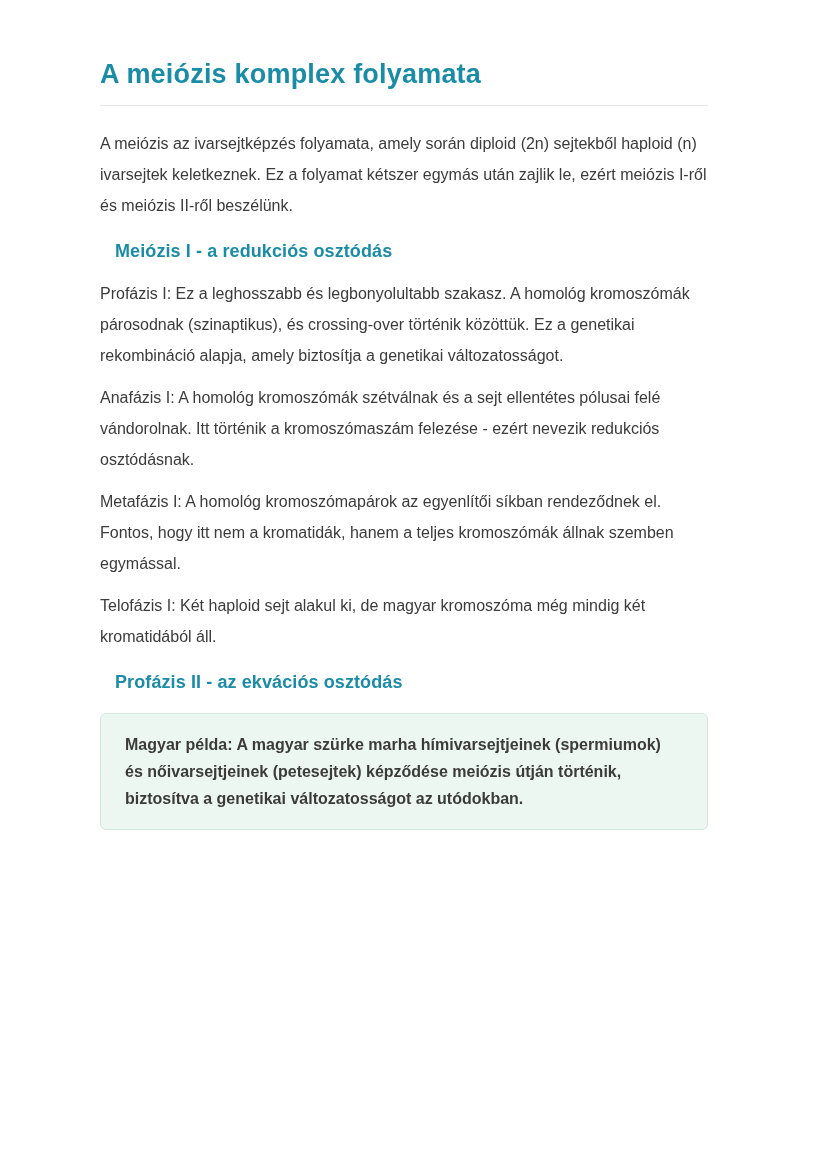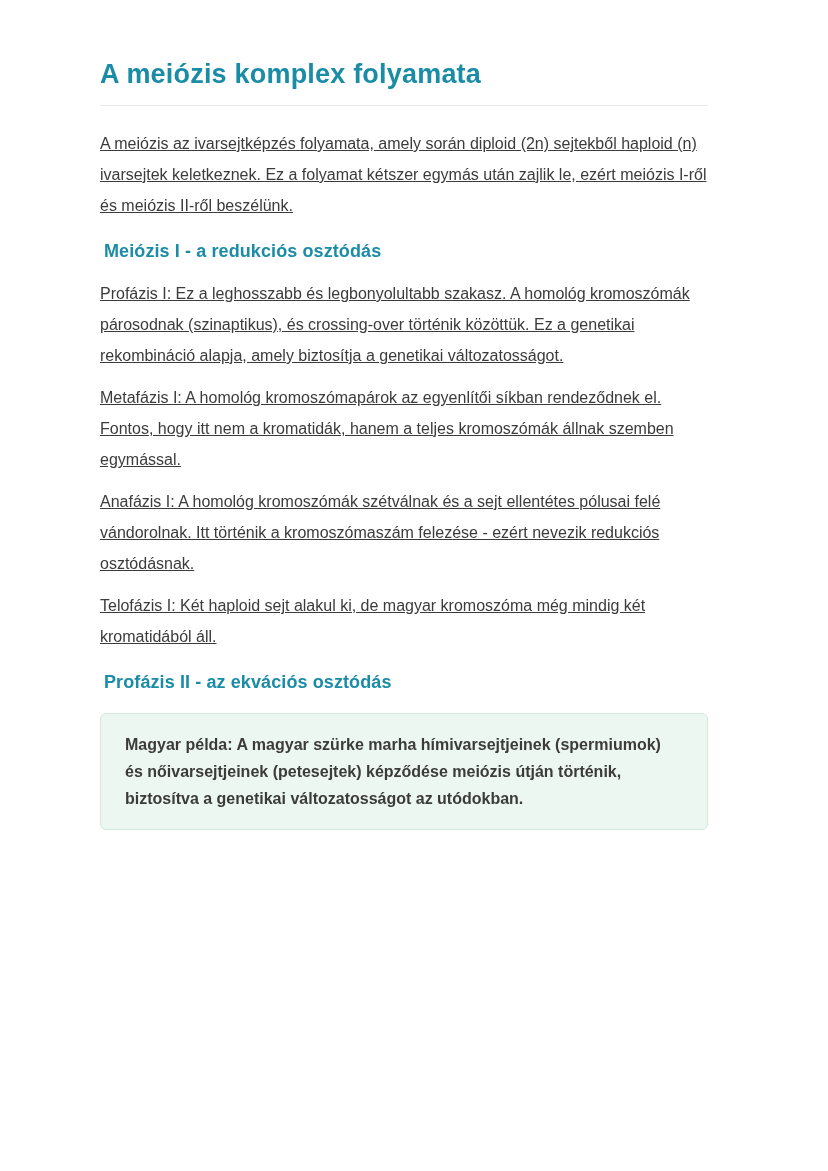--- a/index.html
+++ b/index.html
@@ -29,31 +29,30 @@
     margin:0;
     padding-bottom:13px;
     border-bottom:1px solid var(--divider);
     letter-spacing:0.2px;
   }
   p.body-par{
     font-size:16px;
     line-height:31px;
     margin:0 0 11px 0;
     color:var(--body-text);
-    text-decoration:underline;
   }
   p.intro{
     margin-top:22px;
   }
   h2.section-heading{
     font-size:18px;
     line-height:25px;
     font-weight:700;
     color:var(--accent);
-    margin:18px 0 14px 4px;
+    margin:18px 0 14px 15px;
     letter-spacing:0.1px;
   }
   .example-box{
     margin-top:18px;
     background:var(--box-bg);
     border:1px solid var(--box-border);
     border-radius:6px;
     padding:17px 24px;
   }
   .example-box p{
@@ -70,23 +69,23 @@
 <div class="doc">
 
   <h1 class="doc-title">A meiózis komplex folyamata</h1>
 
   <p class="body-par intro">A meiózis az ivarsejtképzés folyamata, amely során diploid (2n) sejtekből haploid (n) ivarsejtek keletkeznek. Ez a folyamat kétszer egymás után zajlik le, ezért meiózis I-ről és meiózis II-ről beszélünk.</p>
 
   <h2 class="section-heading">Meiózis I - a redukciós osztódás</h2>
 
   <p class="body-par">Profázis I: Ez a leghosszabb és legbonyolultabb szakasz. A homológ kromoszómák párosodnak (szinaptikus), és crossing-over történik közöttük. Ez a genetikai rekombináció alapja, amely biztosítja a genetikai változatosságot.</p>
 
+  <p class="body-par">Anafázis I: A homológ kromoszómák szétválnak és a sejt ellentétes pólusai felé vándorolnak. Itt történik a kromoszómaszám felezése - ezért nevezik redukciós osztódásnak.</p>
+
   <p class="body-par">Metafázis I: A homológ kromoszómapárok az egyenlítői síkban rendeződnek el. Fontos, hogy itt nem a kromatidák, hanem a teljes kromoszómák állnak szemben egymással.</p>
-
-  <p class="body-par">Anafázis I: A homológ kromoszómák szétválnak és a sejt ellentétes pólusai felé vándorolnak. Itt történik a kromoszómaszám felezése - ezért nevezik redukciós osztódásnak.</p>
 
   <p class="body-par">Telofázis I: Két haploid sejt alakul ki, de magyar kromoszóma még mindig két kromatidából áll.</p>
 
   <h2 class="section-heading">Profázis II - az ekvációs osztódás</h2>
 
 
   <div class="example-box">
     <p>Magyar példa: A magyar szürke marha hímivarsejtjeinek (spermiumok) és nőivarsejtjeinek (petesejtek) képződése meiózis útján történik, biztosítva a genetikai változatosságot az utódokban.</p>
   </div>
 

